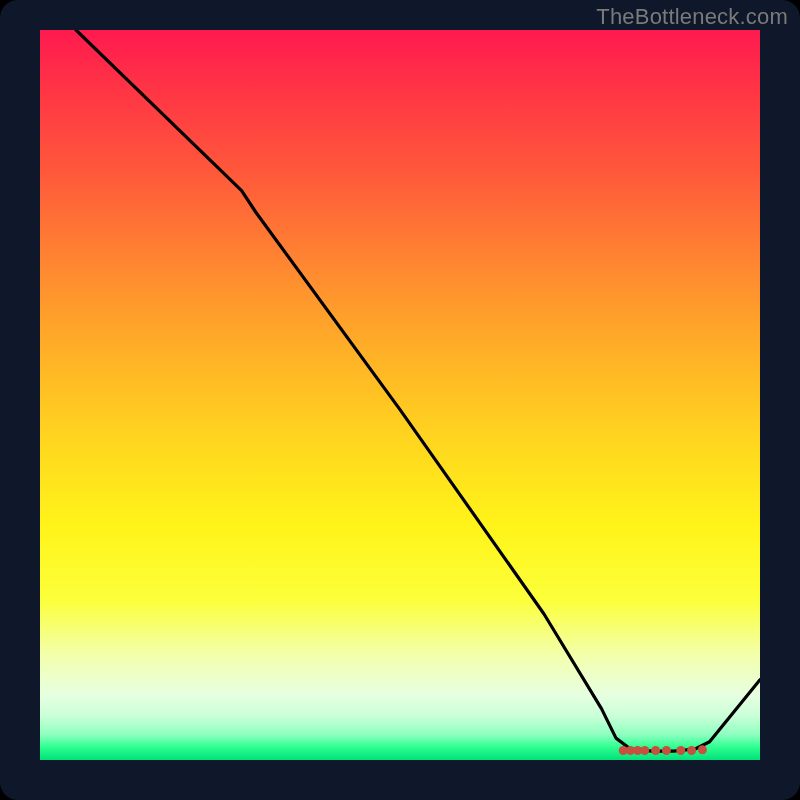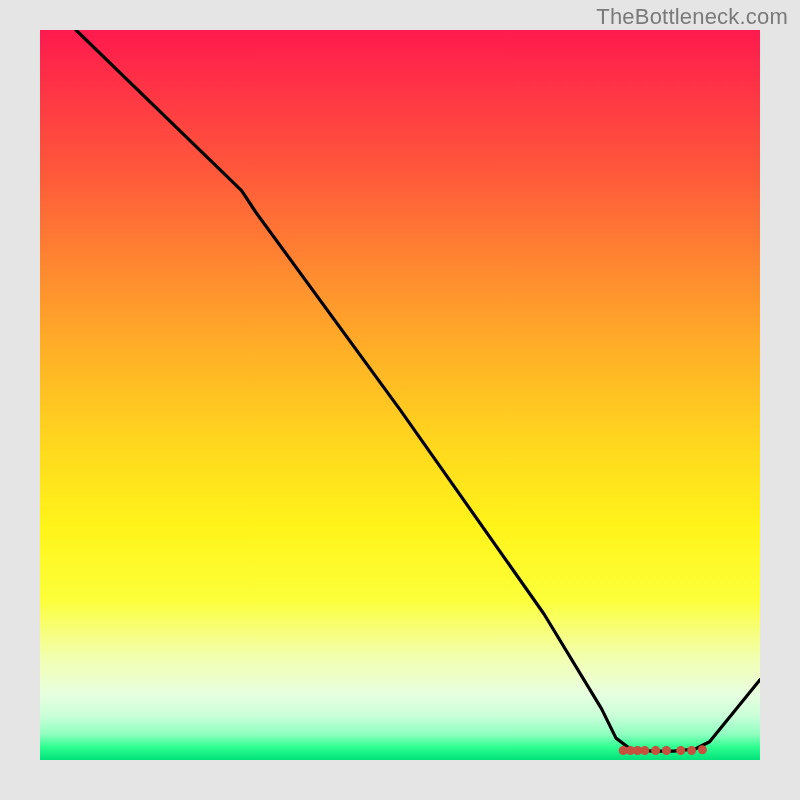--- a/index.html
+++ b/index.html
@@ -8,21 +8,22 @@
     width: 800px;
     height: 800px;
     background: #000;
     overflow: hidden;
     font-family: Arial, Helvetica, sans-serif;
   }
   .frame {
     position: relative;
     width: 800px;
     height: 800px;
-    background: #e5e5e5;
+    background: #0f172a;
+    border-radius: 18px;
   }
   .watermark {
     position: absolute;
     top: 4px;
     right: 12px;
     color: #7a7a7a;
     font-size: 22px;
     font-weight: 400;
     letter-spacing: 0.2px;
   }

